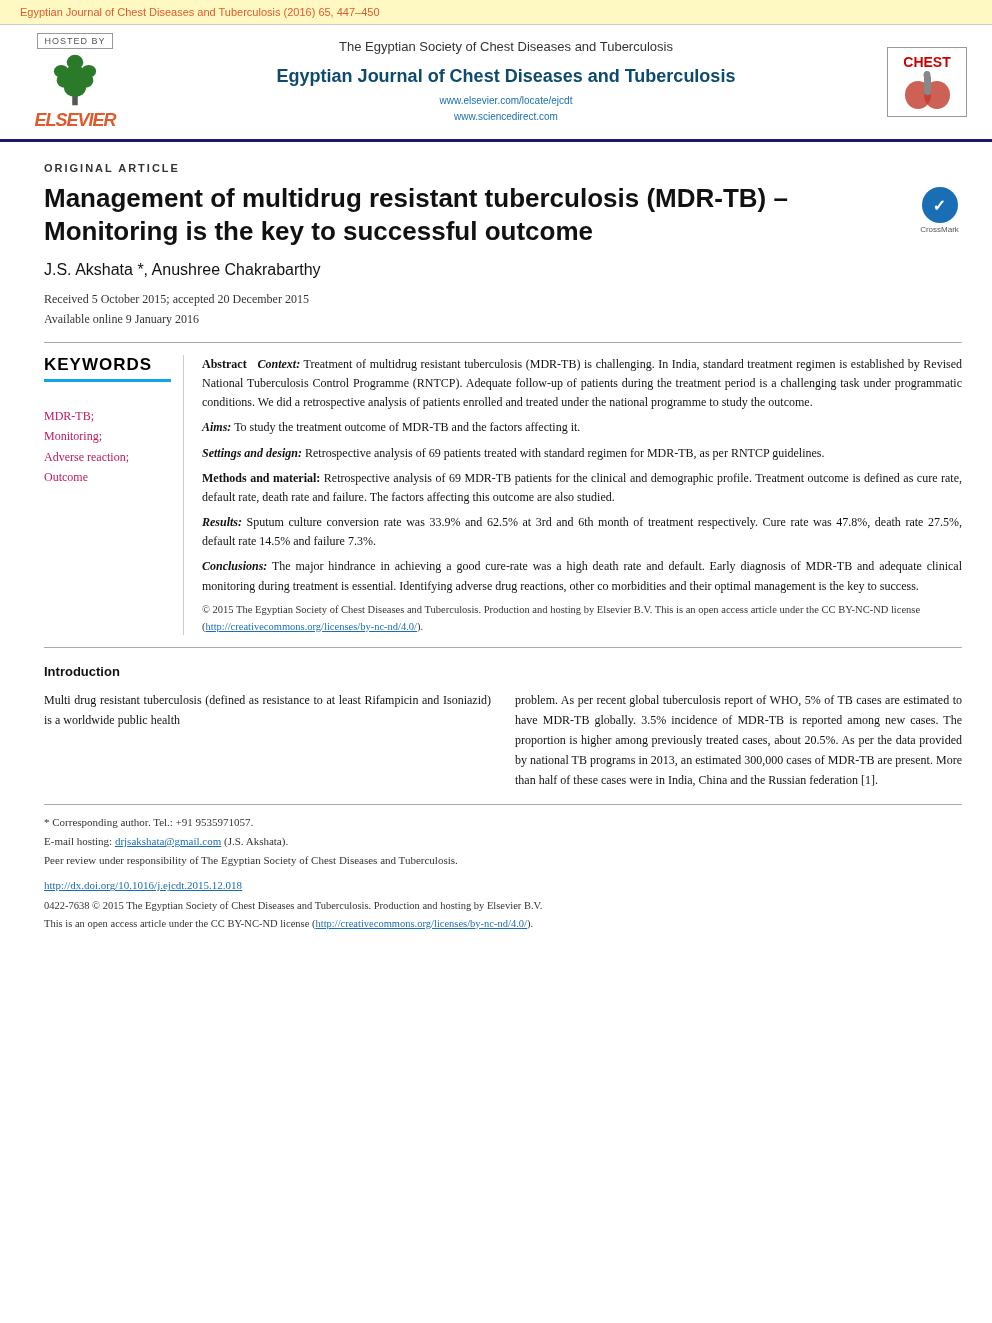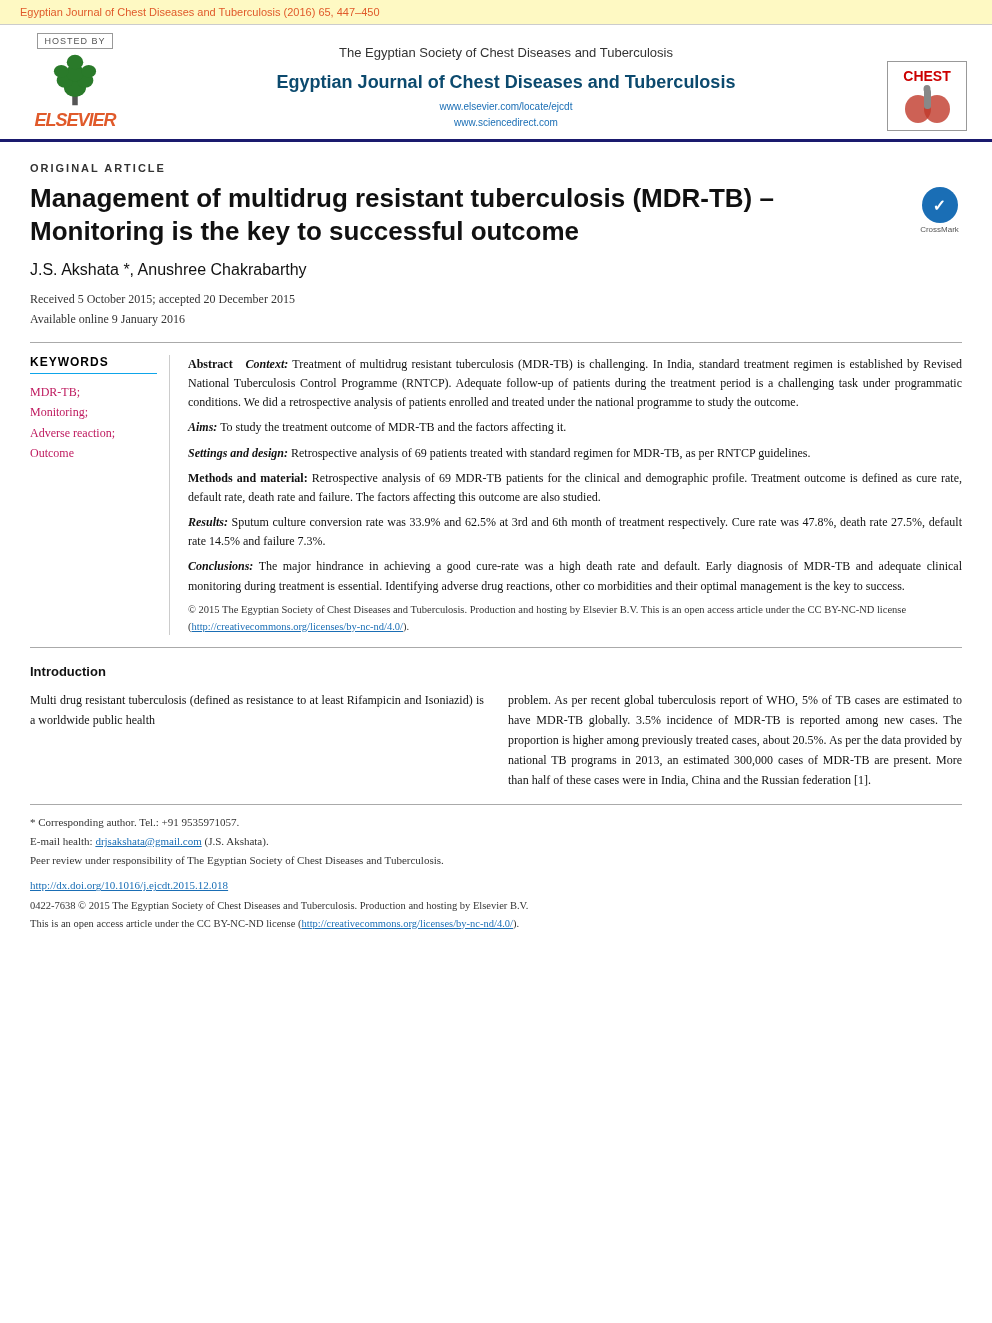--- a/index.html
+++ b/index.html
@@ -16,21 +16,21 @@
       padding: 4px 20px;
       border-bottom: 1px solid #ccc;
     }
     .top-bar-text {
       color: #e05a2b;
       font-size: 11px;
       font-family: Arial, sans-serif;
     }
     .header-section {
       display: flex;
-      align-items: flex-end;
+      align-items: center;
       border-bottom: 3px solid #1a1a6e;
       padding: 8px 20px;
       gap: 24px;
     }
     .header-left {
       display: flex;
       flex-direction: column;
       align-items: center;
       justify-content: center;
       min-width: 110px;
@@ -108,21 +108,21 @@
       font-weight: bold;
       color: #c00;
       font-family: Arial, sans-serif;
     }
     .chest-lung-img {
       width: 55px;
       height: 40px;
     }
 
     .article-content {
-      padding: 10px 30px 20px 30px;
+      padding: 10px 30px 20px 44px;
     }
     .original-article-label {
       font-size: 11px;
       font-family: Arial, sans-serif;
       letter-spacing: 2px;
       color: #333;
       margin-bottom: 8px;
       margin-top: 10px;
       font-weight: bold;
     }
@@ -195,27 +195,27 @@
       gap: 18px;
       margin-top: 10px;
     }
     .keywords-col {
       min-width: 140px;
       max-width: 150px;
       border-right: 1px solid #ccc;
       padding-right: 12px;
     }
     .keywords-header {
-      font-size: 12px;
+      font-size: 17px;
       font-family: Arial, sans-serif;
       font-weight: bold;
       letter-spacing: 1px;
-      border-bottom: 1px solid #0ea5e9;
+      border-bottom: 3px solid #0ea5e9;
       padding-bottom: 4px;
-      margin-bottom: 8px;
+      margin-bottom: 24px;
     }
     .keyword-item {
       font-size: 12px;
       color: #be185d;
       line-height: 1.7;
     }
     .abstract-col {
       flex: 1;
     }
     .abstract-text {
@@ -409,21 +409,21 @@
       </div>
       <div class="intro-col">
         <p class="body-text">problem. As per recent global tuberculosis report of WHO, 5% of TB cases are estimated to have MDR-TB globally. 3.5% incidence of MDR-TB is reported among new cases. The proportion is higher among previously treated cases, about 20.5%. As per the data provided by national TB programs in 2013, an estimated 300,000 cases of MDR-TB are present. More than half of these cases were in India, China and the Russian federation [1].</p>
       </div>
     </div>
   </div>
 
   <div class="footnote-section">
     <div class="footnote-text">* Corresponding author. Tel.: +91 9535971057.</div>
     <div class="footnote-text">
-      <span>E-mail health: </span><a href="#">drjsakshata@gmail.com</a><span> (J.S. Akshata).</span>
+      <span>E-mail hosting: </span><a href="#">drjsakshata@gmail.com</a><span> (J.S. Akshata).</span>
     </div>
     <div class="footnote-text">Peer review under responsibility of The Egyptian Society of Chest Diseases and Tuberculosis.</div>
     <div class="doi-line">
       <a href="#" class="doi-link">http://dx.doi.org/10.1016/j.ejcdt.2015.12.018</a>
     </div>
     <div class="bottom-info">
       <span>0422-7638 © 2015 The Egyptian Society of Chest Diseases and Tuberculosis. Production and hosting by Elsevier B.V.</span><br>
       <span>This is an open access article under the CC BY-NC-ND license (</span><a href="#">http://creativecommons.org/licenses/by-nc-nd/4.0/</a><span>).</span>
     </div>
   </div>

